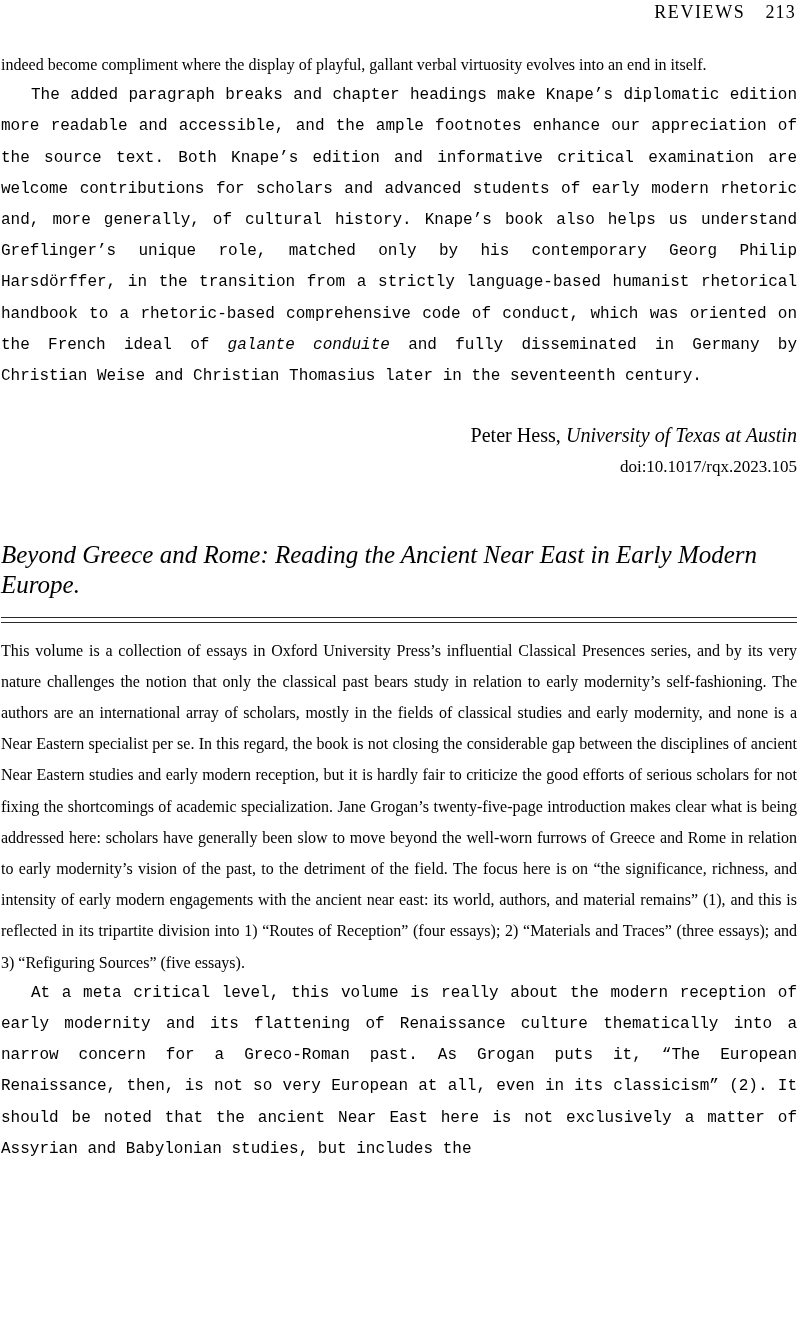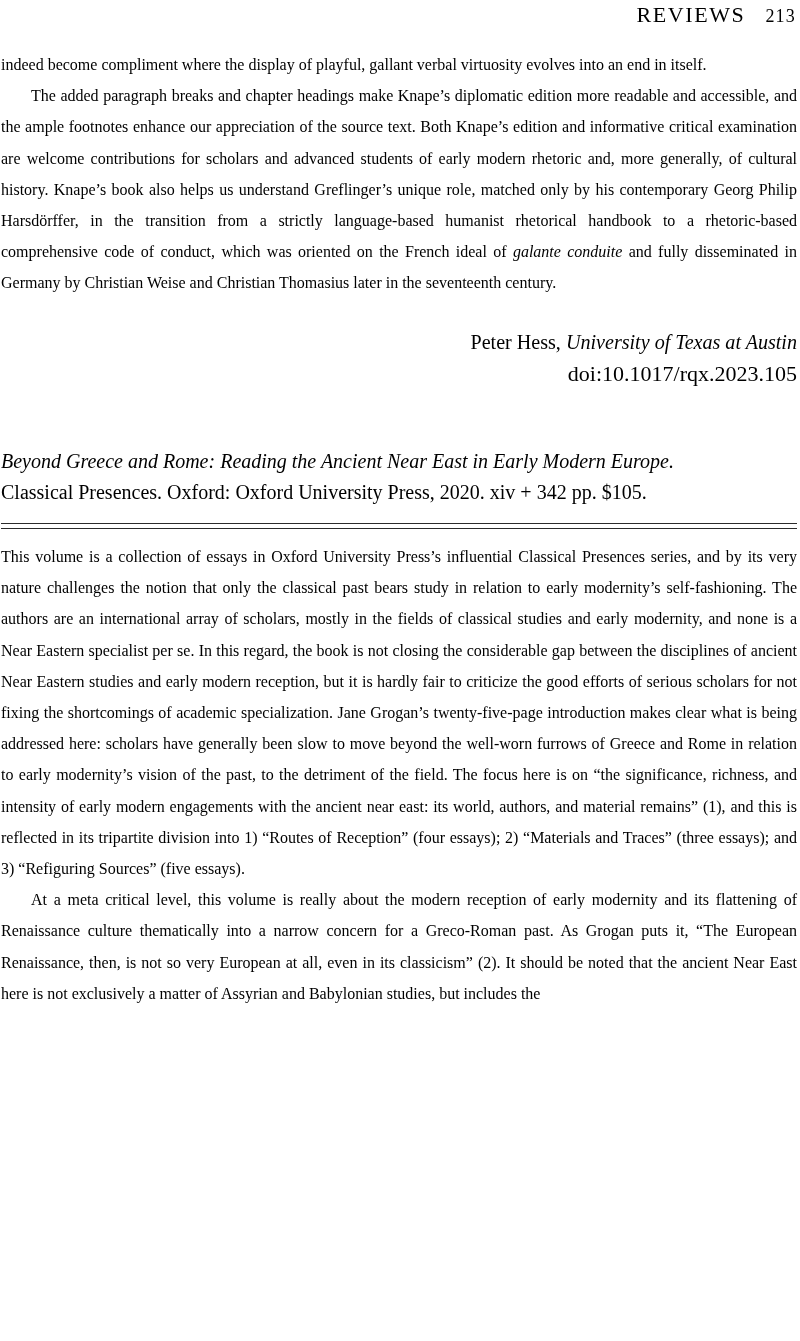--- a/index.html
+++ b/index.html
@@ -29,63 +29,64 @@
     justify-content: flex-end;
     align-items: baseline;
     font-size: 17.5px;
     letter-spacing: 1.6px;
     padding-top: 2px;
     height: 26px;
   }
   .running-head .rh-title {
     font-variant: small-caps;
     text-transform: uppercase;
-    font-size: 22px;
+    font-size: 18px;
   }
   .running-head .rh-page {
     margin-left: 20px;
     letter-spacing: 1.2px;
     font-size: 18px;
     padding-right: 1px;
   }
 
   
   .body-text {
     font-size: 16px;
     line-height: 31.2px;
     text-align: justify;
     text-justify: inter-word;
     hyphens: none;
     margin: 0;
   }
   .body-text + .body-text {
     text-indent: 30px;
+    font-family: Liberation Mono, monospace;
   }
   .first-para {
     margin-top: 21px;
   }
   .it { font-style: italic; }
 
   
   .signature {
     margin-top: 28px;
     font-size: 20.1px;
     line-height: 31.2px;
     text-align: right;
     padding-left: 32px;
   }
   .signature .doi {
-    font-size: 22px;
+    font-size: 17px;
     display: block;
   }
 
   
   .book-entry {
     margin-top: 57px;
-    font-size: 20px;
+    font-size: 25px;
     line-height: 30.5px;
   }
   .book-entry .entry-title {
     font-style: italic;
     display: block;
   }
   .book-entry .entry-editor,
   .book-entry .entry-imprint {
     display: block;
   }
@@ -118,21 +119,20 @@
 
   <p class="body-text"><span>The added paragraph breaks and chapter headings make Knape’s diplomatic edition more readable and accessible, and the ample footnotes enhance our appreciation of the source text. Both Knape’s edition and informative critical examination are welcome contributions for scholars and advanced students of early modern rhetoric and, more generally, of cultural history. Knape’s book also helps us understand Greflinger’s unique role, matched only by his contemporary Georg Philip Harsdörffer, in the transition from a strictly language-based humanist rhetorical handbook to a rhetoric-based comprehensive code of conduct, which was oriented on the French ideal of </span><span class="it">galante conduite</span><span> and fully disseminated in Germany by Christian Weise and Christian Thomasius later in the seventeenth century.</span></p>
 
   <div class="signature">
     <span>Peter Hess, </span><span class="it">University of Texas at Austin</span>
     <span class="doi">doi:10.1017/rqx.2023.105</span>
   </div>
 
   <div class="book-entry">
     <span class="entry-title">Beyond Greece and Rome: Reading the Ancient Near East in Early Modern Europe.</span>
-    <span class="entry-imprint">Classical Presences. Oxford: Oxford University Press, 2020. xiv + 342 pp. $105.</span>
   </div>
 
   <div class="double-rule"></div>
 
   <p class="body-text review-body">This volume is a collection of essays in Oxford University Press’s influential Classical Presences series, and by its very nature challenges the notion that only the classical past bears study in relation to early modernity’s self-fashioning. The authors are an international array of scholars, mostly in the fields of classical studies and early modernity, and none is a Near Eastern specialist per se. In this regard, the book is not closing the considerable gap between the disciplines of ancient Near Eastern studies and early modern reception, but it is hardly fair to criticize the good efforts of serious scholars for not fixing the shortcomings of academic specialization. Jane Grogan’s twenty-five-page introduction makes clear what is being addressed here: scholars have generally been slow to move beyond the well-worn furrows of Greece and Rome in relation to early modernity’s vision of the past, to the detriment of the field. The focus here is on “the significance, richness, and intensity of early modern engagements with the ancient near east: its world, authors, and material remains” (1), and this is reflected in its tripartite division into 1) “Routes of Reception” (four essays); 2) “Materials and Traces” (three essays); and 3) “Refiguring Sources” (five essays).</p>
 
   <p class="body-text">At a meta critical level, this volume is really about the modern reception of early modernity and its flattening of Renaissance culture thematically into a narrow concern for a Greco-Roman past. As Grogan puts it, “The European Renaissance, then, is not so very European at all, even in its classicism” (2). It should be noted that the ancient Near East here is not exclusively a matter of Assyrian and Babylonian studies, but includes the</p>
 
 </div>
 

